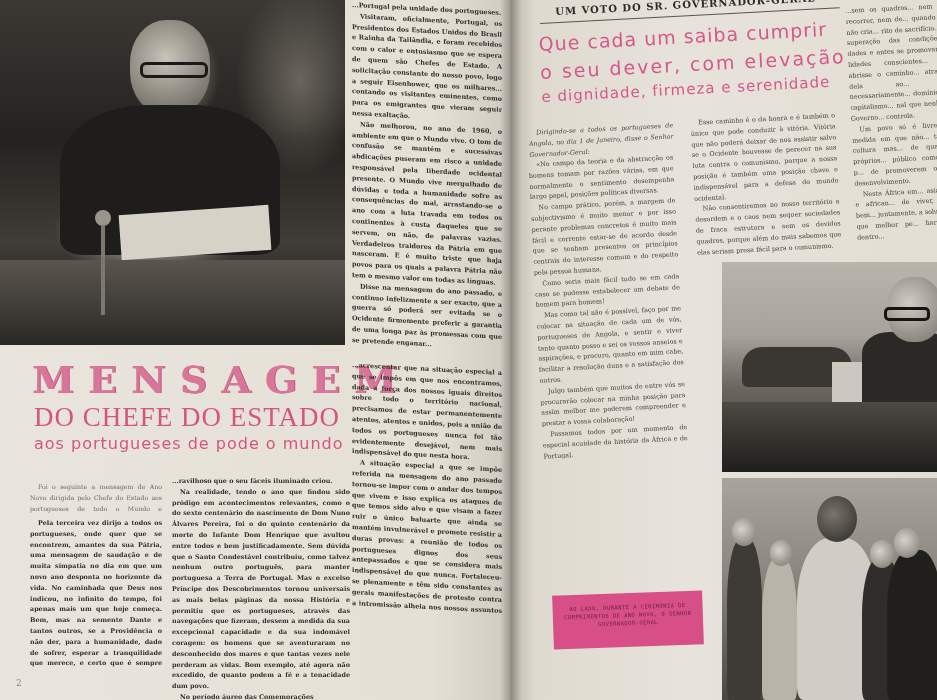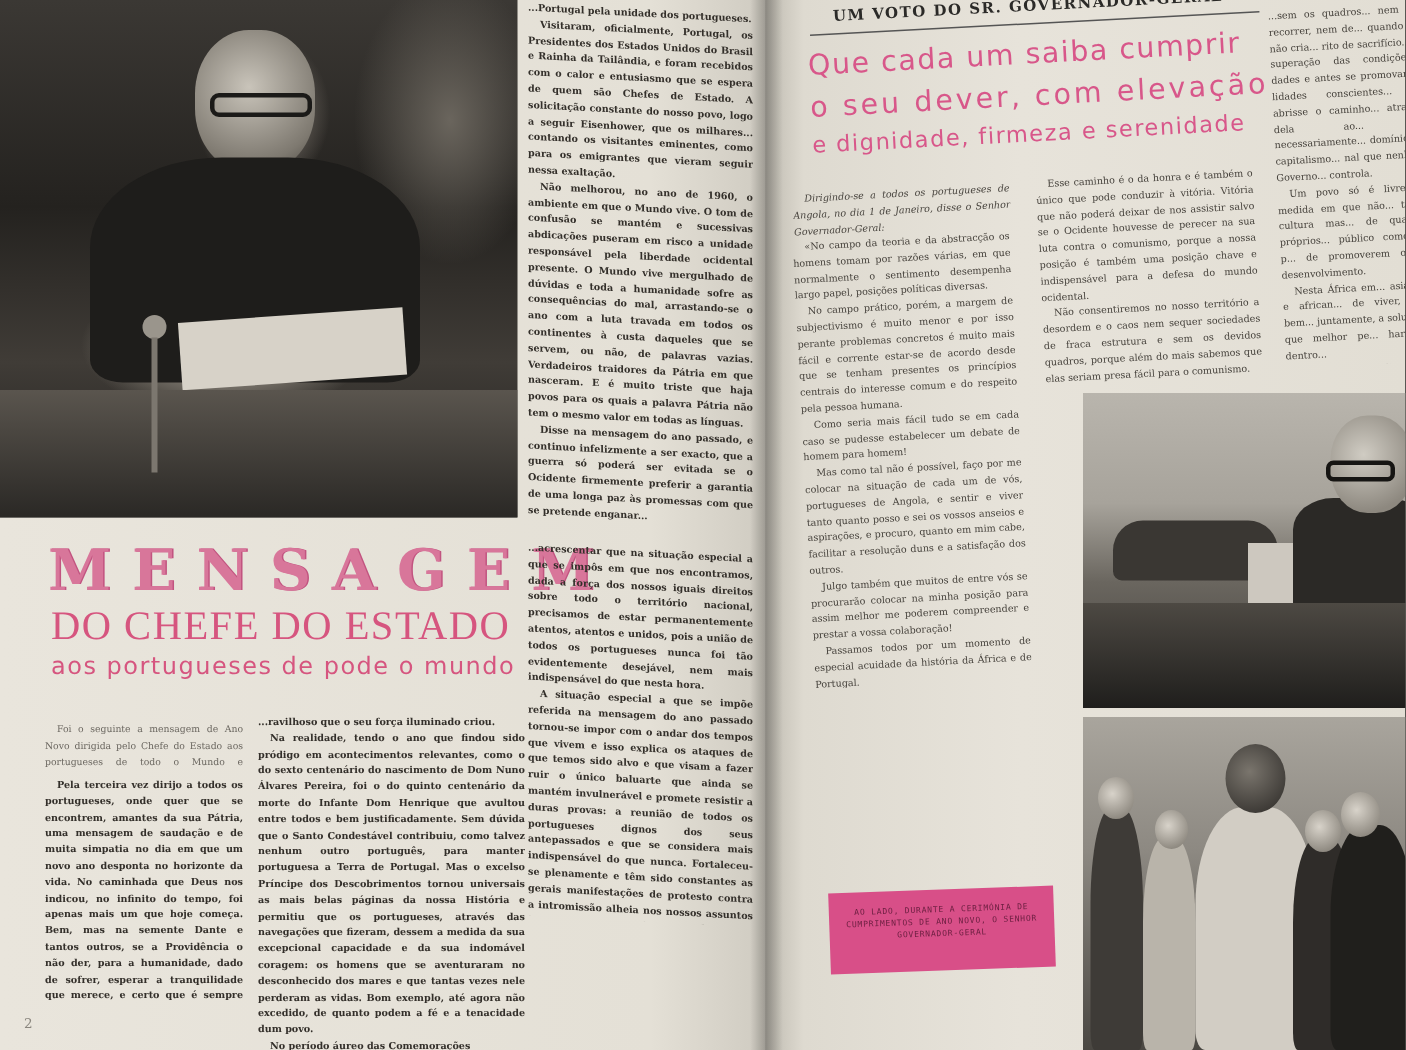--- a/index.html
+++ b/index.html
@@ -106,21 +106,21 @@
     <div class="title-sub">aos portugueses de pode o mundo</div>
 
     <div class="col col-lead">
       <p>Foi o seguinte a mensagem de Ano Novo dirigida pelo Chefe do Estado aos portugueses de todo o Mundo e transmitida através da Emissora Nacional:</p>
     </div>
     <div class="col col-a bold">
       <p>Pela terceira vez dirijo a todos os portugueses, onde quer que se encontrem, amantes da sua Pátria, uma mensagem de saudação e de muita simpatia no dia em que um novo ano desponta no horizonte da vida. No caminhada que Deus nos indicou, no infinito do tempo, foi apenas mais um que hoje começa. Bem, mas na semente Dante e tantos outros, se a Providência o não der, para a humanidade, dado de sofrer, esperar a tranquilidade que merece, e certo que é sempre uma luz de esperança que se acende no firmamento da vida.</p>
 
     </div>
     <div class="col col-b bold">
-      <p style="text-indent:0">...ravilhoso que o seu força iluminado criou.</p>
+      <p style="text-indent:0">...ravilhoso que o seu fáceis iluminado criou.</p>
       <p>Na realidade, tendo o ano que findou sido pródigo em acontecimentos relevantes, como o do sexto centenário do nascimento de Dom Nuno Álvares Pereira, foi o do quinto centenário da morte do Infante Dom Henrique que avultou entre todos e bem justificadamente. Sem dúvida que o Santo Condestável contribuiu, como talvez nenhum outro português, para manter portuguesa a Terra de Portugal. Mas o excelso Príncipe dos Descobrimentos tornou universais as mais belas páginas da nossa História e permitiu que os portugueses, através das navegações que fizeram, dessem a medida da sua excepcional capacidade e da sua indomável coragem: os homens que se aventuraram no desconhecido dos mares e que tantas vezes nele perderam as vidas. Bom exemplo, até agora não excedido, de quanto podem a fé e a tenacidade dum povo.</p>
       <p>No período áureo das Comemorações</p>
     </div>
     <div class="col col-c bold">
       <p style="text-indent:0">...Portugal pela unidade dos portugueses.</p>
       <p>Visitaram, oficialmente, Portugal, os Presidentes dos Estados Unidos do Brasil e Rainha da Tailândia, e foram recebidos com o calor e entusiasmo que se espera de quem são Chefes de Estado. A solicitação constante do nosso povo, logo a seguir Eisenhower, que os milhares... contando os visitantes eminentes, como para os emigrantes que vieram seguir nessa exaltação.</p>
       <p>Não melhorou, no ano de 1960, o ambiente em que o Mundo vive. O tom de confusão se mantém e sucessivas abdicações puseram em risco a unidade responsável pela liberdade ocidental presente. O Mundo vive mergulhado de dúvidas e toda a humanidade sofre as consequências do mal, arrastando-se o ano com a luta travada em todos os continentes à custa daqueles que se servem, ou não, de palavras vazias. Verdadeiros traidores da Pátria em que nasceram. E é muito triste que haja povos para os quais a palavra Pátria não tem o mesmo valor em todas as línguas.</p>
       <p>Disse na mensagem do ano passado, e continuo infelizmente a ser exacto, que a guerra só poderá ser evitada se o Ocidente firmemente preferir a garantia de uma longa paz às promessas com que se pretende enganar...</p>
     </div>
     <div class="col col-d bold">

